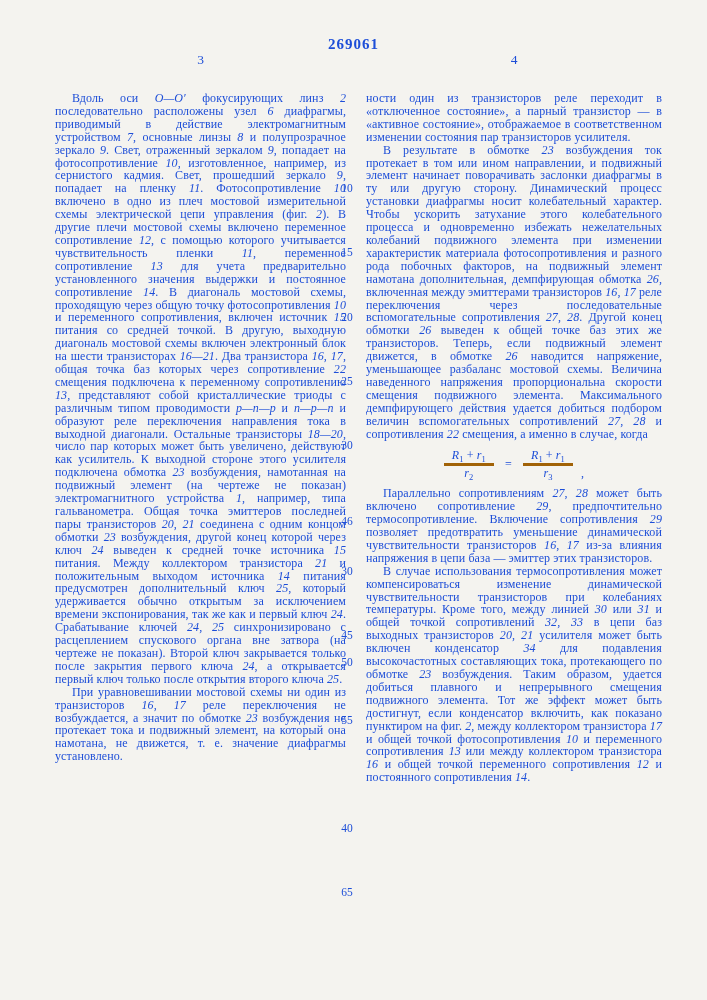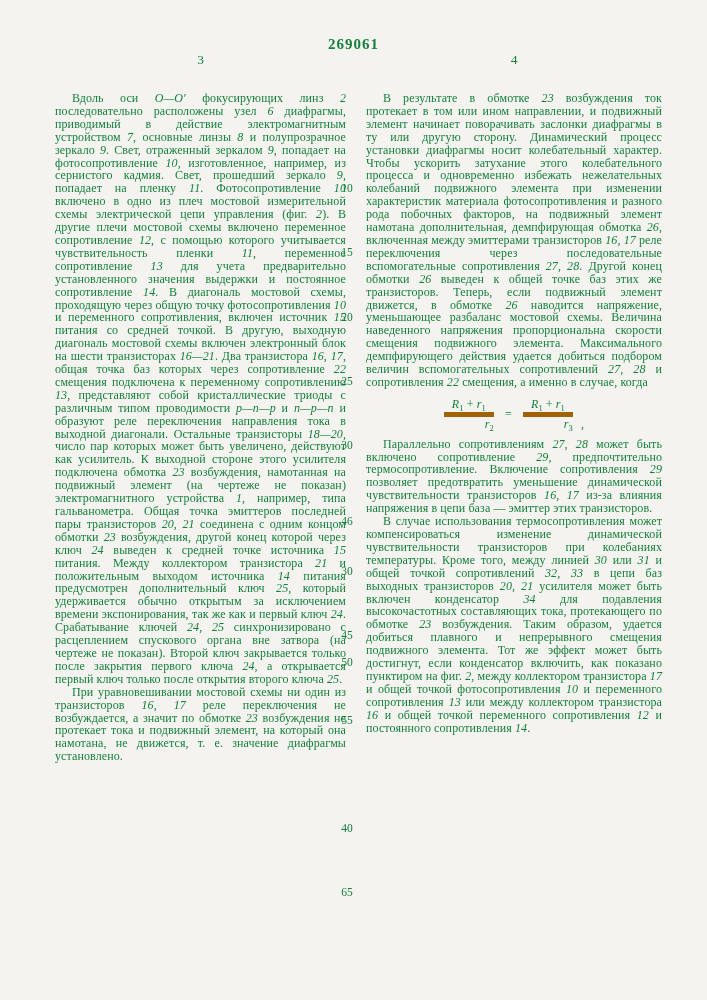--- a/index.html
+++ b/index.html
@@ -2,21 +2,21 @@
 <html lang="ru"><head>
 <meta charset="utf-8">
 <style>
   html, body { margin: 0; padding: 0; }
   .page {
     position: relative;
     width: 707px;
     height: 1000px;
     background: #f4f3ef;
     font-family: "Liberation Serif", "DejaVu Serif", serif;
-    color: #15803d;
+    color: #1d4ed8;
     overflow: hidden;
   }
   .patent-number {
     position: absolute;
     top: 36px; left: 0; width: 707px;
     text-align: center;
     font-size: 15px; font-weight: bold;
     letter-spacing: 1px;
   }
   .col-page-num {
@@ -58,23 +58,23 @@
   }
   .formula i { font-style: italic; }
   .frac {
     display: inline-block;
     vertical-align: middle;
     text-align: center;
   }
   .frac .num {
     display: block;
     padding: 0 8px 1px 8px;
-    border-bottom: 5px solid #a16207;
+    border-bottom: 3px solid #a16207;
   }
-  .frac .den { display: block; padding-top: 1px; text-align: right; }
+  .frac .den { display: block; padding-top: 1px; }
   .formula .eq { display: inline-block; margin: 0 8px; vertical-align: middle; }
   .formula .comma { display: inline-block; margin-left: 5px; vertical-align: bottom; }
   sub { font-size: 8.5px; line-height: 0; }
 </style>
 </head>
 <body>
 
 <div class="page">
 
   <div class="patent-number">269061</div>
@@ -96,20 +96,21 @@
     <div class="line-no" style="top:822px">40</div>
     <div class="line-no" style="top:886px">65</div>
   </div>
 
   <div class="column left">
     <p class="indent">Вдоль оси <i>O—O′</i> фокусирующих линз <i>2</i> последовательно расположены узел <i>6</i> диафрагмы, приводимый в действие электромагнитным устройством <i>7</i>, основные линзы <i>8</i> и полупрозрачное зеркало <i>9</i>. Свет, отраженный зеркалом <i>9</i>, попадает на фотосопротивление <i>10</i>, изготовленное, например, из сернистого кадмия. Свет, прошедший зеркало <i>9</i>, попадает на пленку <i>11</i>. Фотосопротивление <i>10</i> включено в одно из плеч мостовой измерительной схемы электрической цепи управления (фиг. <i>2</i>). В другие плечи мостовой схемы включено переменное сопротивление <i>12</i>, с помощью которого учитывается чувствительность пленки <i>11</i>, переменное сопротивление <i>13</i> для учета предварительно установленного значения выдержки и постоянное сопротивление <i>14</i>. В диагональ мостовой схемы, проходящую через общую точку фотосопротивления <i>10</i> и переменного сопротивления, включен источник <i>15</i> питания со средней точкой. В другую, выходную диагональ мостовой схемы включен электронный блок на шести транзисторах <i>16—21</i>. Два транзистора <i>16</i>, <i>17</i>, общая точка баз которых через сопротивление <i>22</i> смещения подключена к переменному сопротивлению <i>13</i>, представляют собой кристаллические триоды с различным типом проводимости <i>p—n—p</i> и <i>n—p—n</i> и образуют реле переключения направления тока в выходной диагонали. Остальные транзисторы <i>18—20</i>, число пар которых может быть увеличено, действуют как усилитель. К выходной стороне этого усилителя подключена обмотка <i>23</i> возбуждения, намотанная на подвижный элемент (на чертеже не показан) электромагнитного устройства <i>1</i>, например, типа гальванометра. Общая точка эмиттеров последней пары транзисторов <i>20</i>, <i>21</i> соединена с одним концом обмотки <i>23</i> возбуждения, другой конец которой через ключ <i>24</i> выведен к средней точке источника <i>15</i> питания. Между коллектором транзистора <i>21</i> и положительным выходом источника <i>14</i> питания предусмотрен дополнительный ключ <i>25</i>, который удерживается обычно открытым за исключением времени экспонирования, так же как и первый ключ <i>24</i>. Срабатывание ключей <i>24</i>, <i>25</i> синхронизировано с расцеплением спускового органа вне затвора (на чертеже не показан). Второй ключ закрывается только после закрытия первого ключа <i>24</i>, а открывается первый ключ только после открытия второго ключа <i>25</i>.</p>
     <p class="indent">При уравновешивании мостовой схемы ни один из транзисторов <i>16</i>, <i>17</i> реле переключения не возбуждается, а значит по обмотке <i>23</i> возбуждения не протекает тока и подвижный элемент, на который она намотана, не движется, т. е. значение диафрагмы установлено.</p>
   </div>
 
   <div class="column right">
+    <p>ности один из транзисторов реле переходит в «отключенное состояние», а парный транзистор — в «активное состояние», отображаемое в соответственном изменении состояния пар транзисторов усилителя.</p>
     <p class="indent">В результате в обмотке <i>23</i> возбуждения ток протекает в том или ином направлении, и подвижный элемент начинает поворачивать заслонки диафрагмы в ту или другую сторону. Динамический процесс установки диафрагмы носит колебательный характер. Чтобы ускорить затухание этого колебательного процесса и одновременно избежать нежелательных колебаний подвижного элемента при изменении характеристик материала фотосопротивления и разного рода побочных факторов, на подвижный элемент намотана дополнительная, демпфирующая обмотка <i>26</i>, включенная между эмиттерами транзисторов <i>16</i>, <i>17</i> реле переключения через последовательные вспомогательные сопротивления <i>27</i>, <i>28</i>. Другой конец обмотки <i>26</i> выведен к общей точке баз этих же транзисторов. Теперь, если подвижный элемент движется, в обмотке <i>26</i> наводится напряжение, уменьшающее разбаланс мостовой схемы. Величина наведенного напряжения пропорциональна скорости смещения подвижного элемента. Максимального демпфирующего действия удается добиться подбором величин вспомогательных сопротивлений <i>27</i>, <i>28</i> и сопротивления <i>22</i> смещения, а именно в случае, когда</p>
 
     <div class="formula">
       <span class="frac">
         <span class="num"><i>R</i><sub>1</sub> <span>+</span> <i>r</i><sub>1</sub></span>
         <span class="den"><i>r</i><sub>2</sub></span>
       </span>
       <span class="eq">=</span>
       <span class="frac">
         <span class="num"><i>R</i><sub>1</sub> <span>+</span> <i>r</i><sub>1</sub></span>

